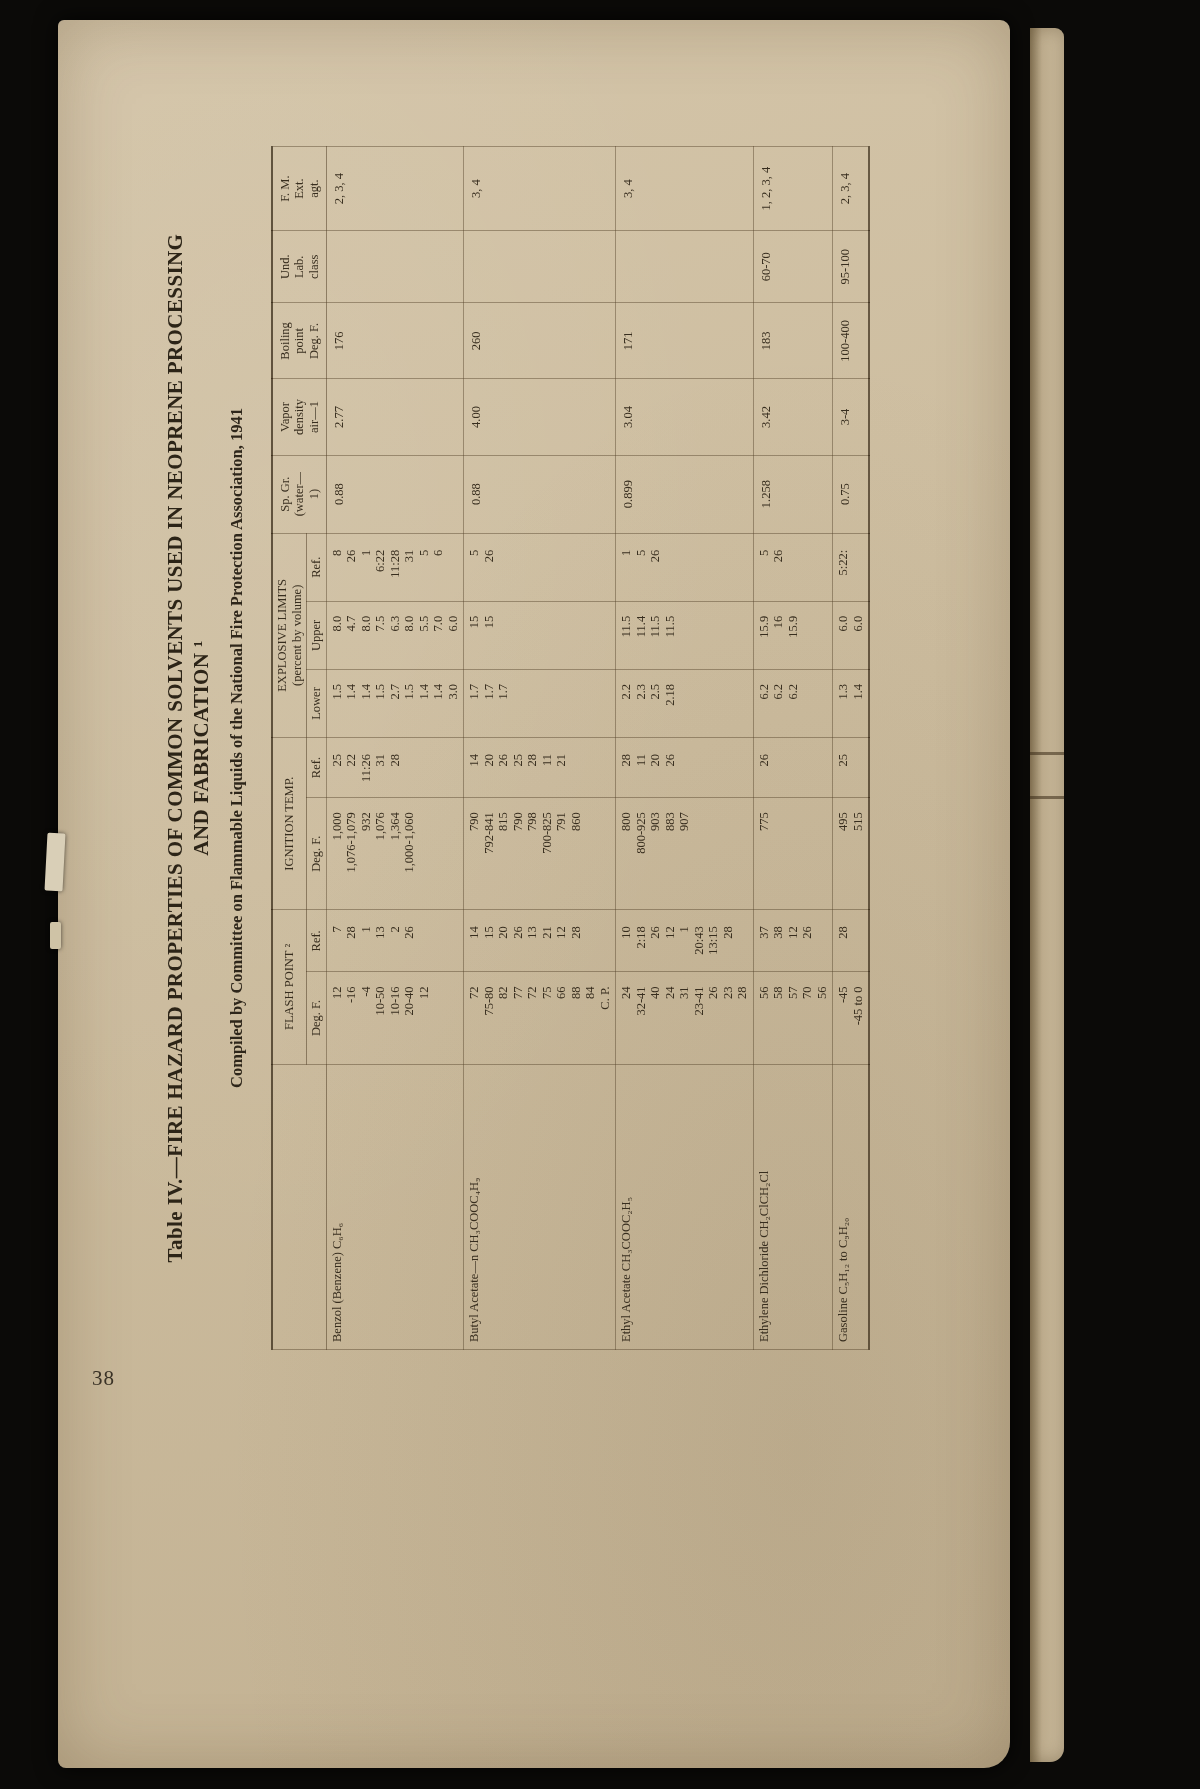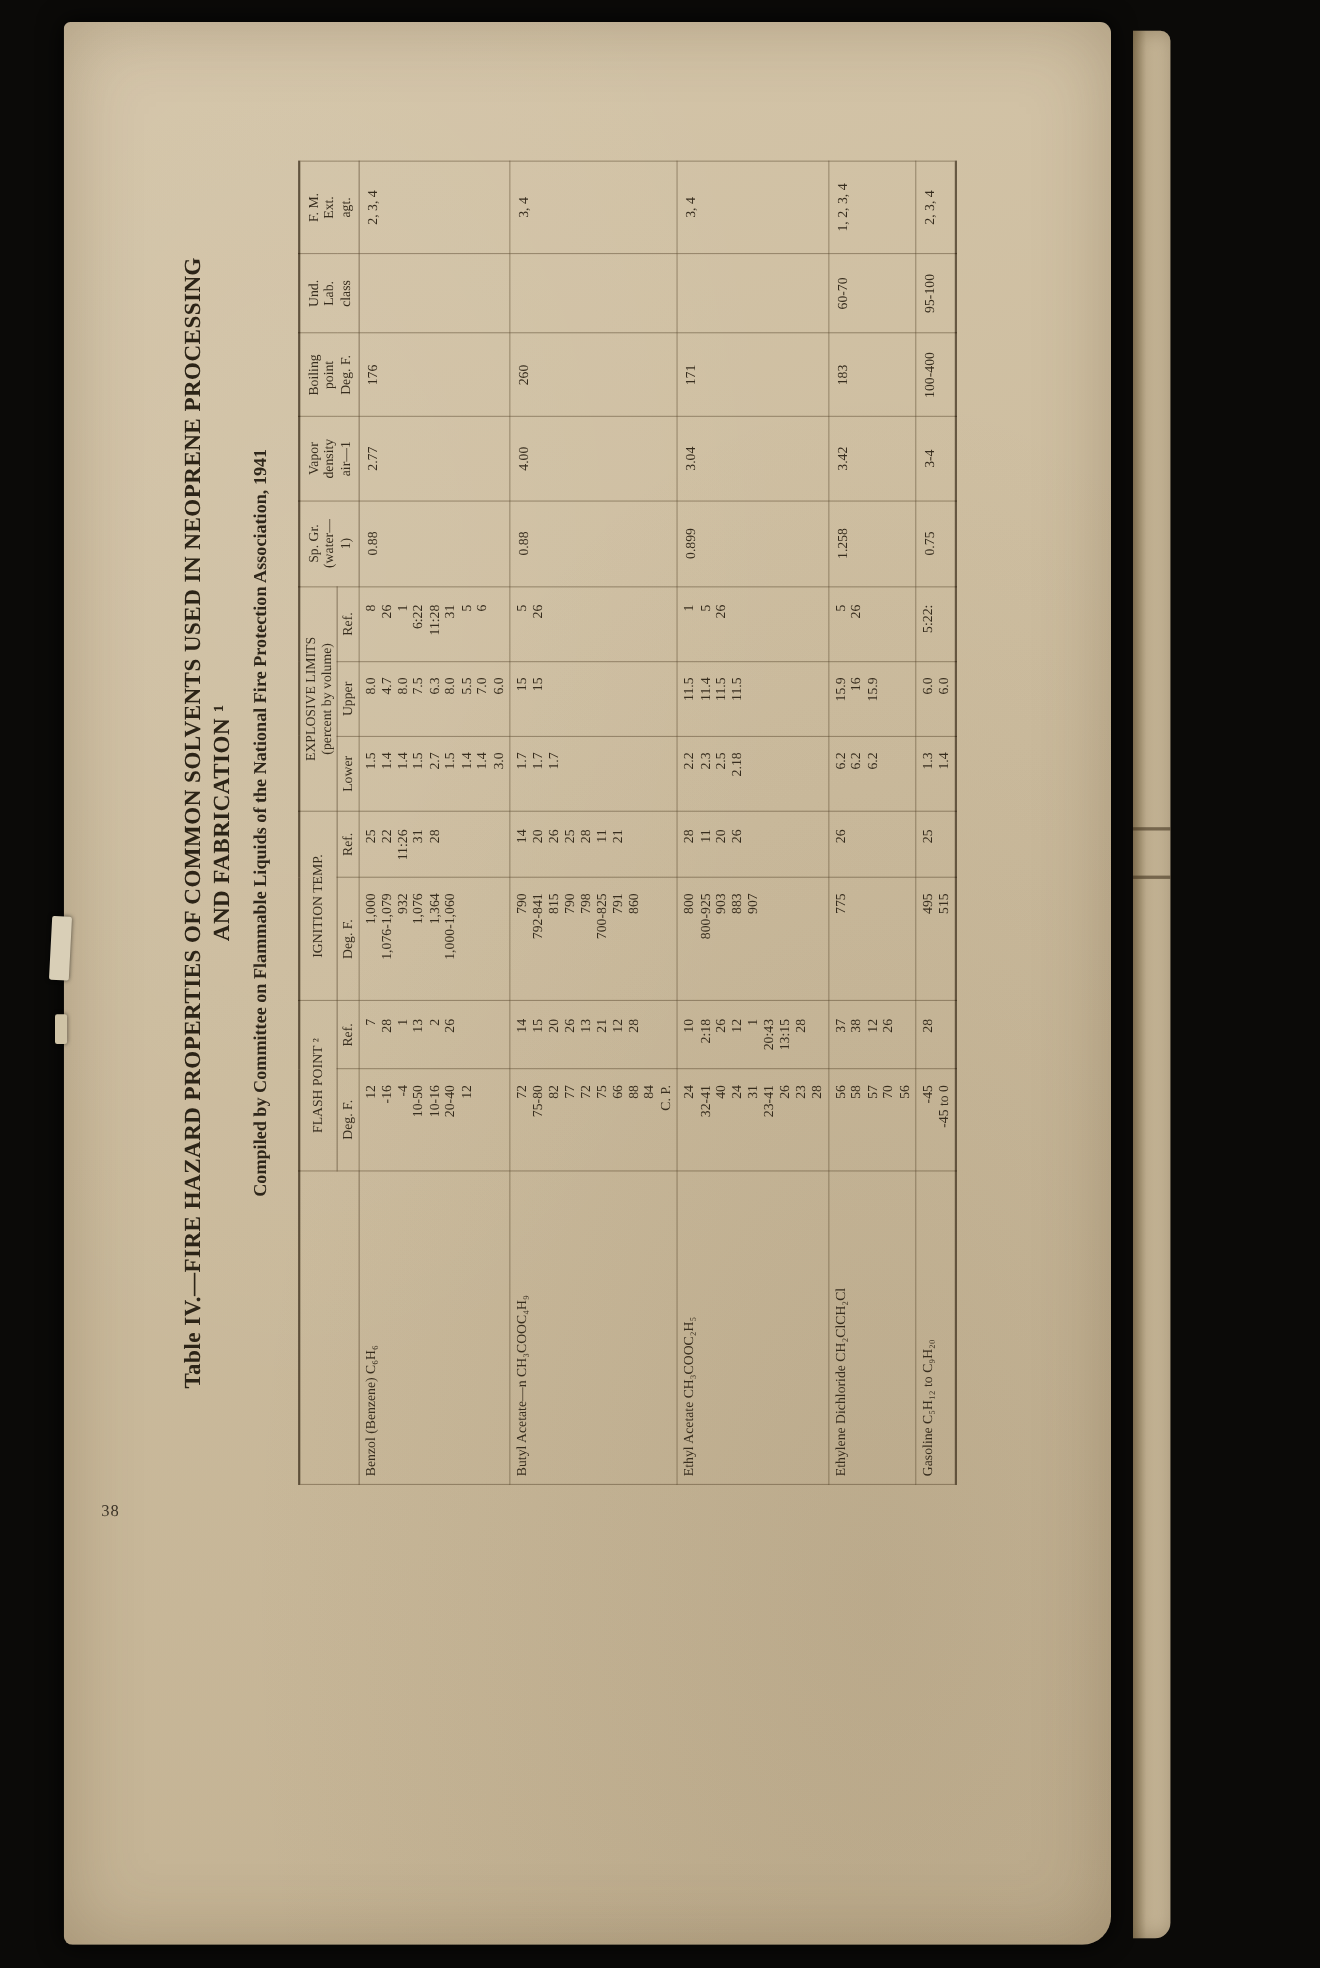--- a/index.html
+++ b/index.html
@@ -24,21 +24,21 @@
     border-radius:0 9px 14px 0;
     box-shadow: inset 0 0 18px rgba(70,52,26,0.35);
   }
   .edge-break { position:absolute; left:1030px; width:34px; height:3px; background:rgba(56,42,22,0.55); }
   .scrap { position:absolute; background:#d9cfb7; border-radius:2px; box-shadow:0 0 4px rgba(0,0,0,0.6); }
   .scrap-1 { left:46px; top:833px; width:18px; height:58px; transform:rotate(3deg); }
   .scrap-2 { left:50px; top:922px; width:11px; height:27px; background:#cfc3a6; }
 
   .page-num {
     position:absolute; left:34px; top:1346px;
-    font-size:15px; color:#3a3226; letter-spacing:1px;
+    font-size:21px; color:#3a3226; letter-spacing:1px;
   }
 
   
   .rotated-doc {
     position:absolute; left:-170px; top:304px;
     width:1320px; height:848px;
     transform:rotate(-90deg); transform-origin:center center;
     color:#332a1d;
   }
   .doc-title {

